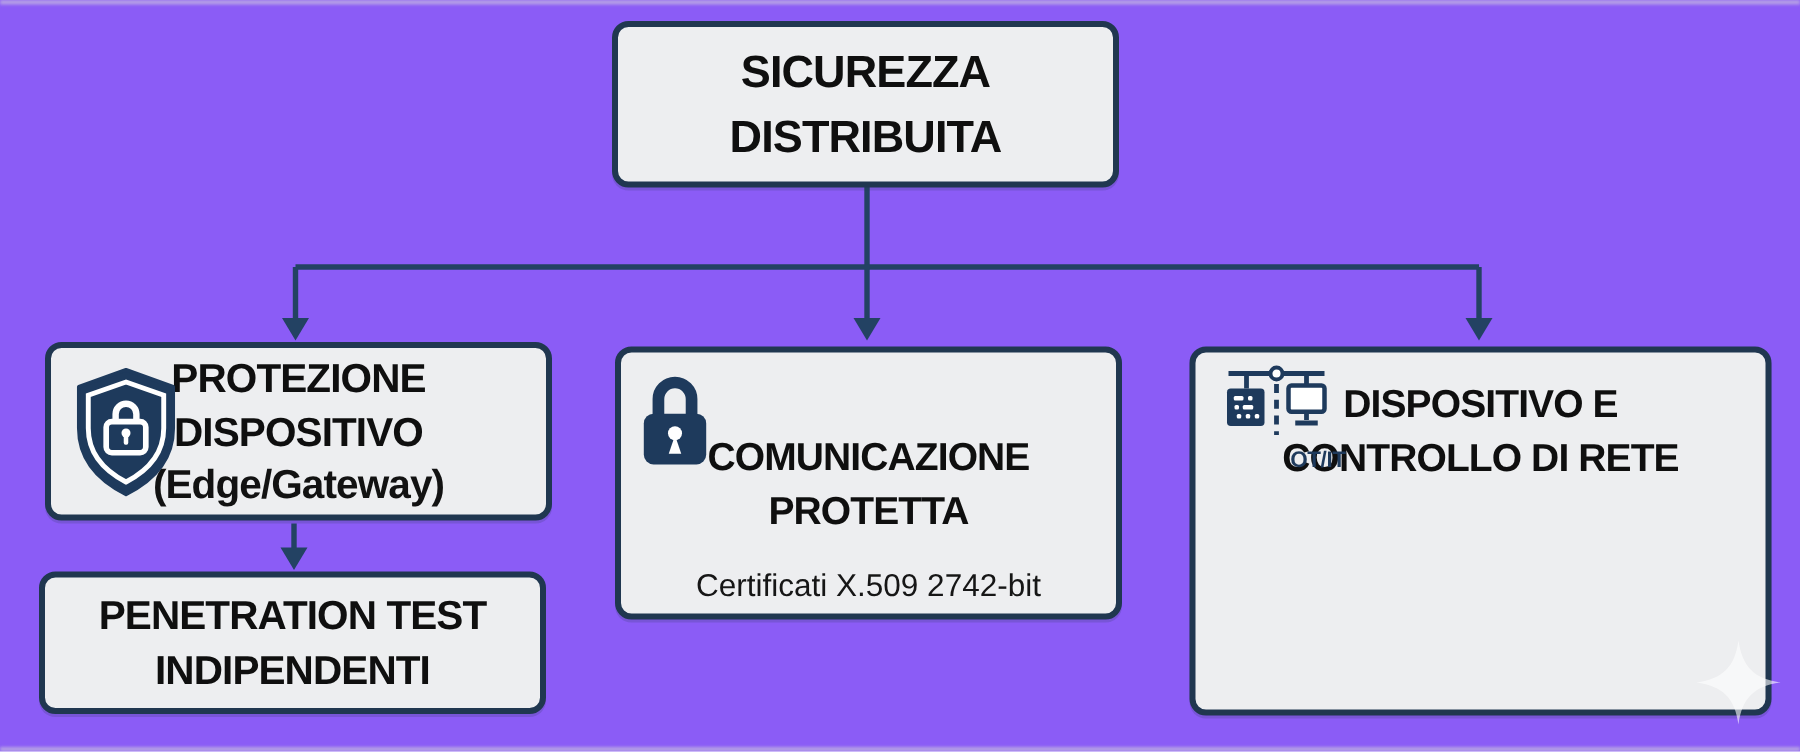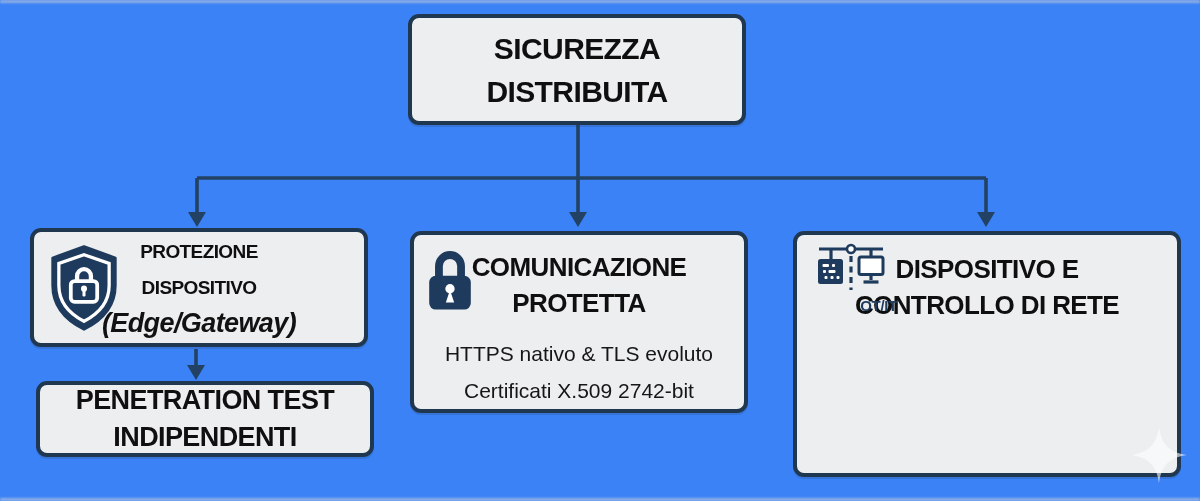--- a/index.html
+++ b/index.html
@@ -1,39 +1,39 @@
 <!DOCTYPE html>
 <html><head>
 <meta charset="utf-8">
 <style>
   html,body{margin:0;padding:0;background:#ffffff;}
   .canvas{
-    position:relative;width:1200px;height:501px;background:#3b82f6;overflow:hidden;
+    position:relative;width:1200px;height:501px;background:#8b5cf6;overflow:hidden;
     font-family:"Liberation Sans", sans-serif;
   }
   .edge-strip{position:absolute;left:0;width:100%;height:3px;background:#d8d8d8;opacity:.55;filter:blur(1px);}
   .edge-strip.top{top:0;}
   .edge-strip.bottom{bottom:0;}
   svg.connectors{position:absolute;left:0;top:0;z-index:1;}
   .node{
     position:absolute;z-index:2;box-sizing:border-box;
     background:#edeef0;border:4px solid #203750;border-radius:11px;
     display:flex;flex-direction:column;align-items:center;justify-content:center;
     color:#121212;box-shadow:0 2px 0 rgba(32,55,80,.18);
   }
   .node-title,.node-label{
     white-space:pre-line;text-align:center;font-weight:700;color:#0f0f0f;
     letter-spacing:-0.6px;
   }
   .root-box{left:408px;top:14px;width:338px;height:111px;}
   .root-box .node-label{font-size:30px;line-height:43px;}
   .device-box{left:30px;top:228px;width:338px;height:119px;}
-  .device-box .node-title{font-size:19px;line-height:36px;}
-  .device-box .node-subtitle{font-size:27px;line-height:35px;font-weight:700;letter-spacing:-0.6px;text-align:center;font-style:italic;}
-  .pentest-box{left:36px;top:381px;width:338px;height:76px;}
+  .device-box .node-title{font-size:27px;line-height:36px;}
+  .device-box .node-subtitle{font-size:27px;line-height:35px;font-weight:700;letter-spacing:-0.6px;text-align:center;}
+  .pentest-box{left:26px;top:381px;width:338px;height:95px;}
   .pentest-box .node-label{font-size:27px;line-height:37px;}
   .comms-box{left:410px;top:231px;width:338px;height:182px;justify-content:flex-end;padding-top:29px;}
   .network-box{left:793px;top:231px;width:388px;height:246px;justify-content:flex-start;padding-top:16px;}
   .comms-box .node-title,.network-box .node-title{font-size:26px;line-height:36px;}
   .node-items{margin-top:14px;}
   .network-box .node-items{margin-top:22px;}
   .node-item{font-size:21px;line-height:37px;text-align:center;color:#161616;font-weight:400;}
   .icon{position:absolute;display:block;}
   .shield-pos{left:12px;top:12px;}
   .padlock-pos{left:10px;top:13px;}
@@ -97,21 +97,20 @@
       <svg width="52" height="66" viewBox="0 0 40 50">
         <path d="M11.5 22 V13.5 a8.5 8.5 0 0 1 17 0 V22" fill="none" stroke="#1e3a5c" stroke-width="6" stroke-linecap="round"></path>
         <rect x="4" y="21" width="32" height="26" rx="5" fill="#1e3a5c"></rect>
         <circle cx="20" cy="31" r="3.6" fill="#ffffff"></circle>
         <path d="M20 32 L16.8 41.5 H23.2 Z" fill="#ffffff"></path>
       </svg>
     </span>
     <div class="node-title">COMUNICAZIONE
 PROTETTA</div>
     <div class="node-items">
-      <div class="node-item">HTTPS nativo &amp; TLS evoluto</div>
       <div class="node-item">Certificati X.509 2742-bit</div>
     </div>
   </div>
 
   <div class="node network-box">
     <span class="icon otit-pos">
       <svg width="82" height="50" viewBox="0 0 80 50">
         <g stroke="#1e3a5c" stroke-width="3.2" fill="none">
           <path d="M8 6 H72"></path>
           <path d="M20 6 V16"></path>

